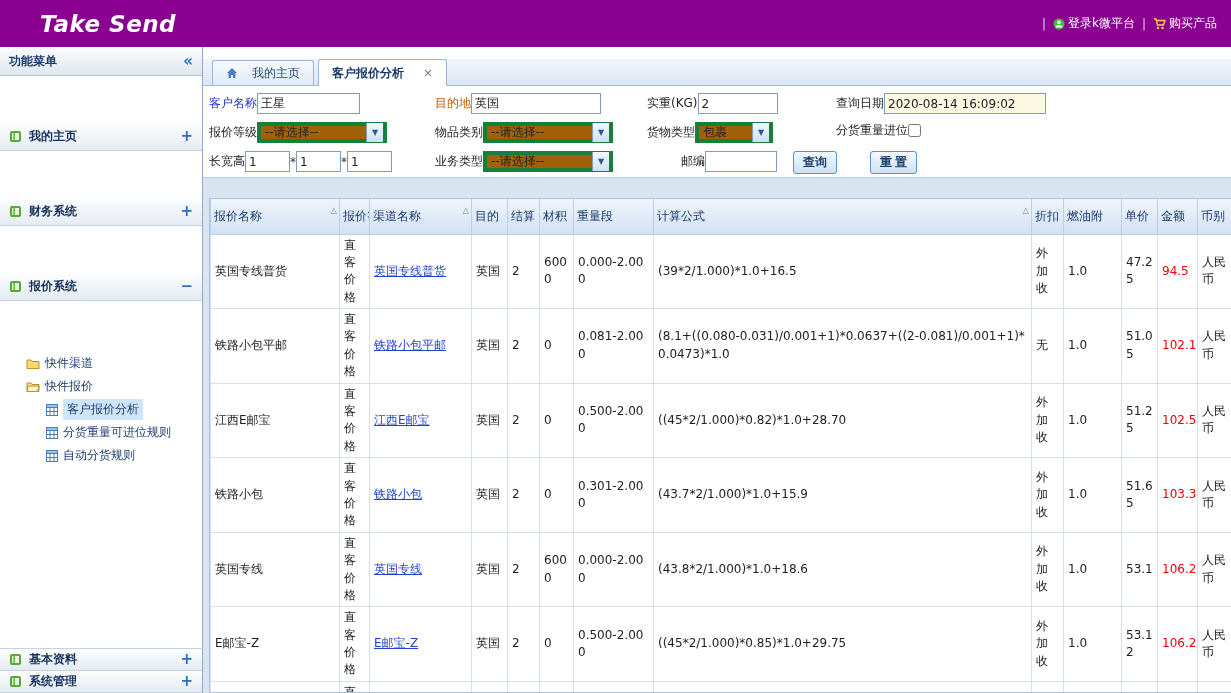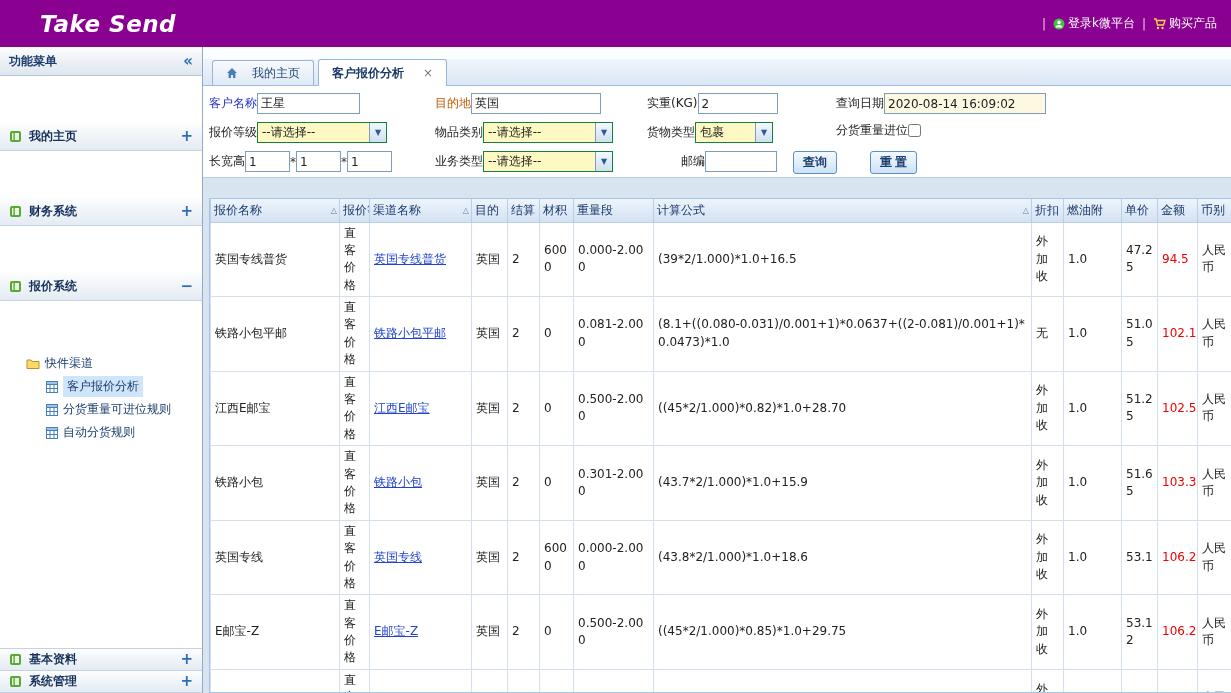--- a/index.html
+++ b/index.html
@@ -42,34 +42,34 @@
 
   
   .form-panel { background:#fff; border-bottom:1px solid #b9cce3; padding-top:4px; height:92px; }
   .form-row { position:relative; height:29px; }
   .fg { position:absolute; top:3px; display:flex; align-items:center; white-space:nowrap; }
   .lbl { color:#222; }
   .lbl.blue { color:#2233cc; }
   .lbl.orange { color:#c05a00; }
   .txt { height:21px; border:1px solid #7f9db9; padding:1px 3px; font-size:12px; font-family:inherit; color:#222; background:#fff; }
   .txt.cream { background:#fdf8e2; }
-  .sel { height:21px; border:1px solid #15803d; background:#fef9c3; display:inline-flex; align-items:center; cursor:pointer; }
+  .sel { height:21px; border:4px solid #15803d; background:#a16207; display:inline-flex; align-items:center; cursor:pointer; }
   .sel-text { flex:1; padding-left:4px; color:#222; overflow:hidden; }
   .sel-arrow { width:17px; height:19px; border-left:1px solid #7f9db9; background:linear-gradient(#f2f8fd,#cfe0f2); display:flex; align-items:center; justify-content:center; font-size:8px; color:#2a5b96; }
   .star { color:#333; }
   .btn { height:23px; padding:0 9px; border:1px solid #5a8fc8; border-radius:3px; background:linear-gradient(#f4fafe,#cde2f6); color:#1c3e6e; font-weight:bold; font-size:12px; font-family:inherit; cursor:pointer; }
   .btn + .btn { margin-left:33px;font-family:Liberation Serif, serif; }
   .chk { width:13px; height:13px; cursor:pointer; }
 
   .gap { height:20px; }
 
   
   .table-panel { flex:1; margin-left:6px; background:#fff; border:1px solid #a9c3e2; border-right:none; overflow:hidden; }
   table { border-collapse:collapse; table-layout:fixed; width:1022px; }
-  th { height:23px; background:linear-gradient(#eef4fb,#d3e1f3); border:1px solid #b9cfe8; border-top:none; font-weight:normal; color:#1a3a6b; text-align:left; padding:2px 3px; overflow:hidden; white-space:nowrap; position:relative; cursor:pointer; }
+  th { height:35px; background:linear-gradient(#eef4fb,#d3e1f3); border:1px solid #b9cfe8; border-top:none; font-weight:normal; color:#1a3a6b; text-align:left; padding:2px 3px; overflow:hidden; white-space:nowrap; position:relative; cursor:pointer; }
   .sort { position:absolute; right:2px; top:7px; font-size:8px; color:#6d7f96; }
   td { height:43px; border:1px solid #d4e0ee; padding:2px 4px; vertical-align:middle; overflow:hidden; word-break:break-all; line-height:1.45; color:#222; }
   td.amount { color:#f00000; white-space:nowrap; }
   .chan-link { color:#2244cc; text-decoration:underline; }
 
   
   .ic { display:inline-flex; align-items:center; line-height:0; }
 </style>
 </head>
 <body>
@@ -148,20 +148,29 @@
 
     <div class="tree">
       <div class="tree-row lvl1">
         <span class="ic">
           <svg width="14" height="12" viewBox="0 0 14 12">
               <path d="M1 2 h4 l1 1.5 h7 v7 h-12 z" fill="#ffd966" stroke="#b8912f"></path>
             </svg>
         </span>
         <span class="tree-label">快件渠道</span>
       </div>
+      <div class="tree-row lvl1">
+        <span class="ic">
+          <svg width="14" height="12" viewBox="0 0 14 12">
+              <path d="M1 2 h4 l1 1.5 h7 v7 h-12 z" fill="#ffe699" stroke="#b8912f"></path>
+              <path d="M2 5 h11 l-1.5 5.5 h-10.5 z" fill="#fff2cc" stroke="#b8912f"></path>
+            </svg>
+        </span>
+        <span class="tree-label">快件报价</span>
+      </div>
       <div class="tree-row lvl2 selected">
         <span class="ic">
           <svg width="12" height="12" viewBox="0 0 12 12">
               <rect x="0.5" y="0.5" width="11" height="11" fill="#fff" stroke="#4a7ebb"></rect>
               <rect x="0.5" y="0.5" width="11" height="3" fill="#9cc3ea" stroke="#4a7ebb"></rect>
               <line x1="4" y1="3.5" x2="4" y2="11.5" stroke="#4a7ebb"></line>
               <line x1="8" y1="3.5" x2="8" y2="11.5" stroke="#4a7ebb"></line>
               <line x1="0.5" y1="7.5" x2="11.5" y2="7.5" stroke="#4a7ebb"></line>
             </svg>
         </span>

